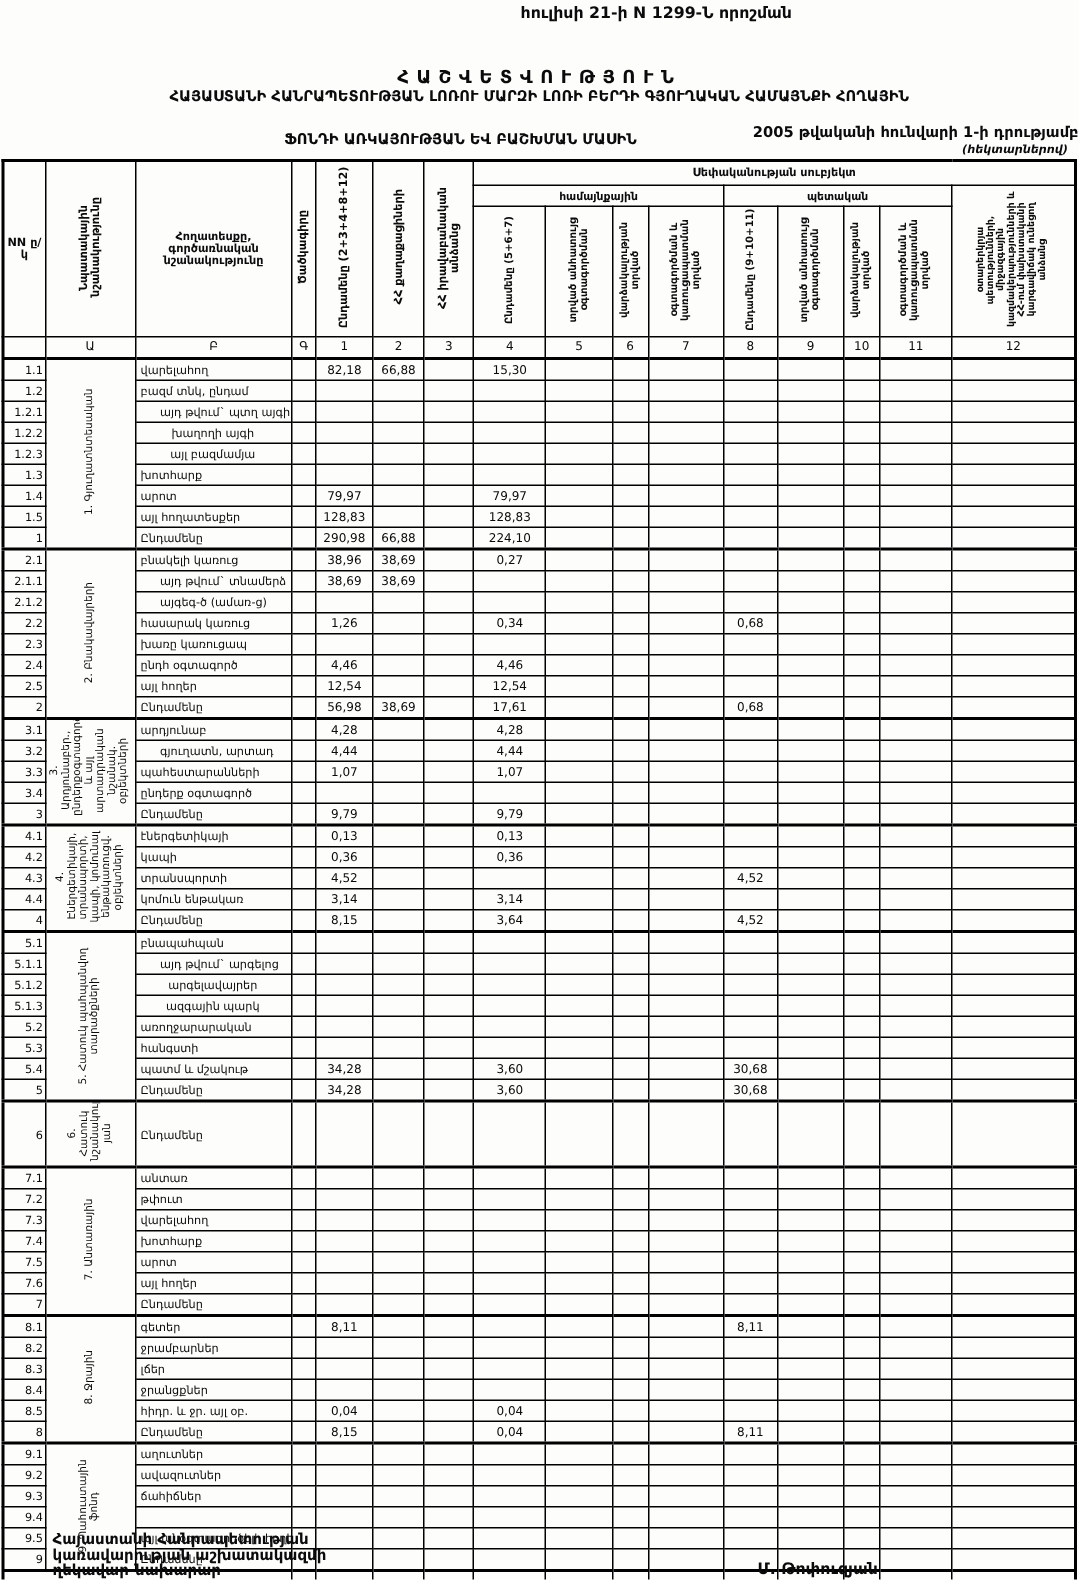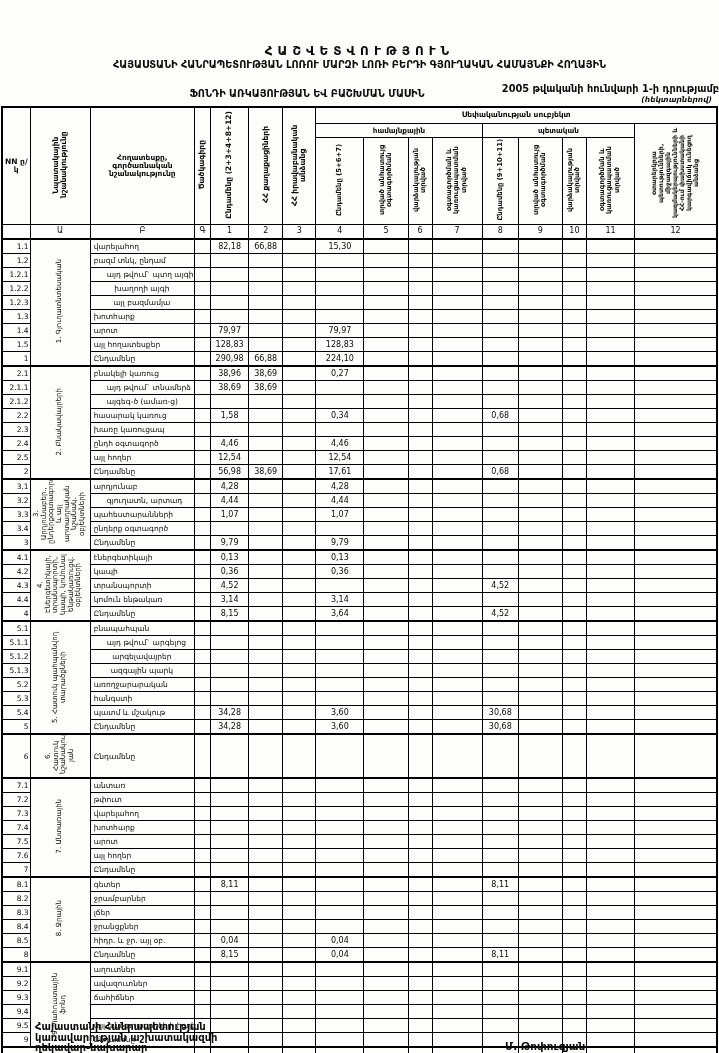--- a/index.html
+++ b/index.html
@@ -50,20 +50,21 @@
   tr.gt .gt-label { text-align:center; font-size:8.5px; }
   .sig-left { position:absolute; left:35px; top:1022px; font-weight:bold;
     font-size:10px; line-height:1.06; }
   .sig-right { position:absolute; left:505px; top:1040px; font-weight:bold;
     font-size:10.5px; }
 </style>
 </head>
 <body>
 
 <div class="hdr-block">
+  <div>հուլիսի 21-ի N 1299-Ն որոշման</div>
 </div>
 
 <div class="doc-title">ՀԱՇՎԵՏՎՈՒԹՅՈՒՆ</div>
 <div class="doc-sub1">ՀԱՅԱՍՏԱՆԻ ՀԱՆՐԱՊԵՏՈՒԹՅԱՆ ԼՈՌՈՒ ՄԱՐԶԻ ԼՈՌԻ ԲԵՐԴԻ  ԳՅՈՒՂԱԿԱՆ ՀԱՄԱՅՆՔԻ ՀՈՂԱՅԻՆ</div>
 <div class="doc-sub2">ՖՈՆԴԻ ԱՌԿԱՅՈՒԹՅԱՆ ԵՎ ԲԱՇԽՄԱՆ ՄԱՍԻՆ</div>
 <div class="doc-asof">2005 թվականի հունվարի 1-ի դրությամբ</div>
 <div class="units-note">(հեկտարներով)</div>
 
 <table>
   <colgroup>
@@ -333,21 +334,21 @@
         <td class="num"></td>
         <td class="num"></td>
         <td class="num"></td>
         <td class="num"></td>
         <td class="num"></td>
       </tr>
       <tr>
         <td class="nn">2.2</td>
         <td class="lbl">հասարակ կառուց</td>
         <td class="code-cell"></td>
-        <td class="num">1,58</td>
+        <td class="num">1,26</td>
         <td class="num"></td>
         <td class="num"></td>
         <td class="num">0,34</td>
         <td class="num"></td>
         <td class="num"></td>
         <td class="num"></td>
         <td class="num">0,68</td>
         <td class="num"></td>
         <td class="num"></td>
         <td class="num"></td>

